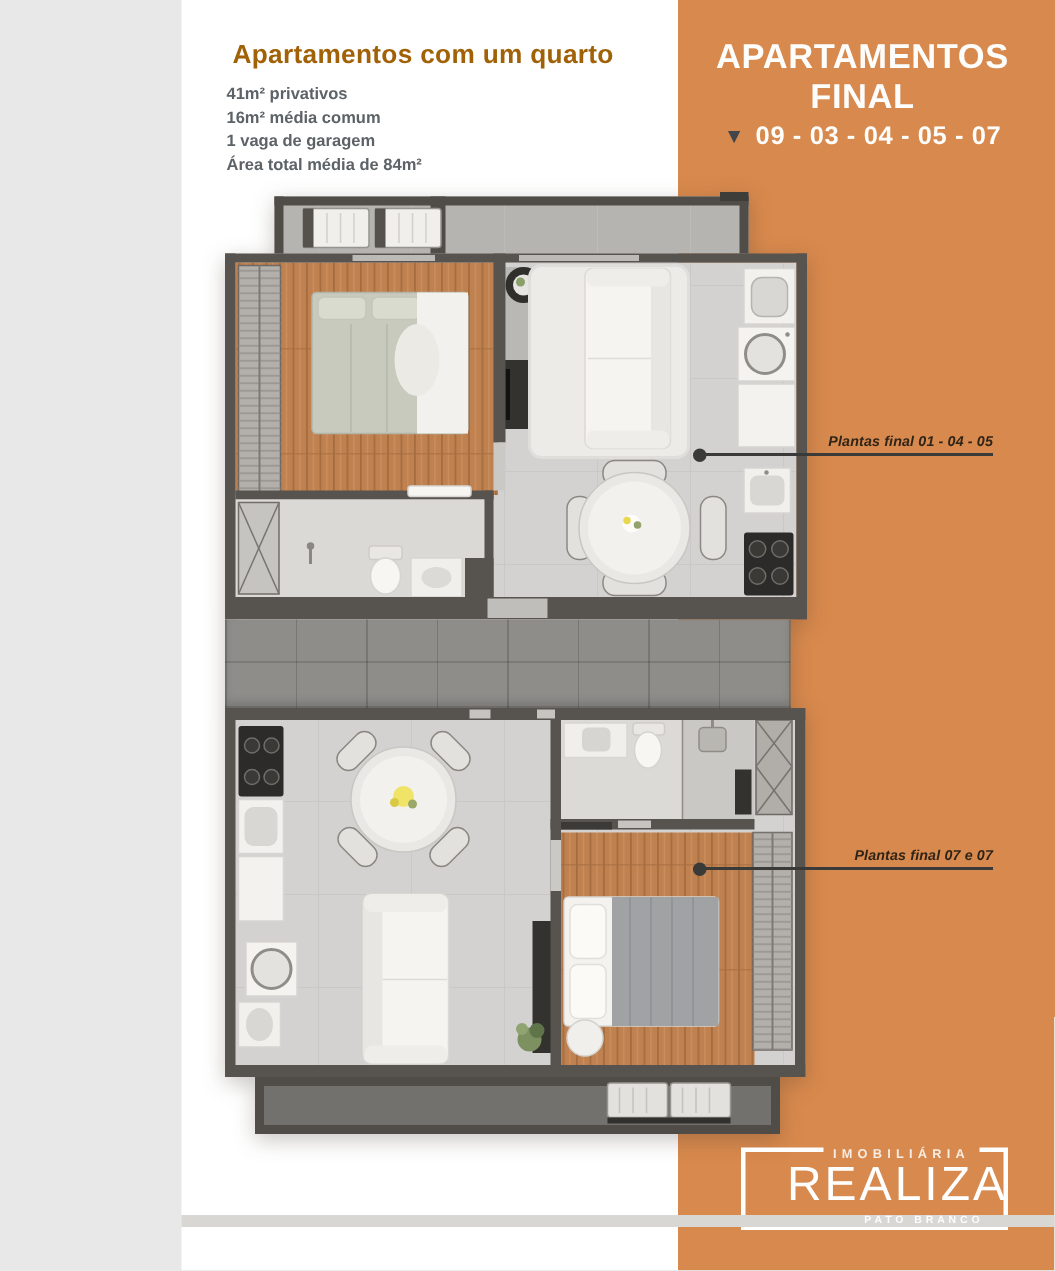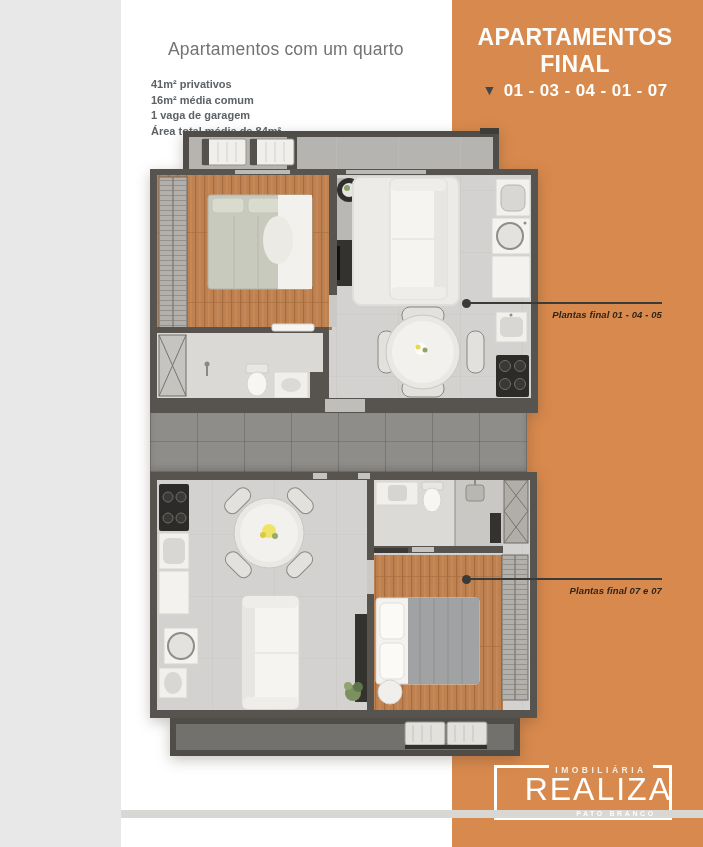--- a/index.html
+++ b/index.html
@@ -4,40 +4,40 @@
 <style>
   html,body{margin:0;padding:0;background:#e8e8e8;}
   .screen{position:relative;width:703px;height:847px;overflow:hidden;background:#e8e8e8;
           font-family:"Liberation Sans","DejaVu Sans",sans-serif;}
   .abs{position:absolute;}
   .card{left:121px;top:0;width:582px;height:811px;background:#ffffff;z-index:0;}
   .card2{left:121px;top:818px;width:582px;height:29px;background:#ffffff;z-index:0;}
   .orange-band{left:452px;top:0;width:251px;height:847px;background:#d8894d;z-index:1;}
   
   .header{left:151px;top:22px;width:300px;z-index:2;color:#565c61;}
-  .header h1{margin:17px;font-size:17.5px;font-weight:normal;letter-spacing:.2px;color:#737373;}
+  .header h1{margin:4px;font-size:17.5px;font-weight:bold;letter-spacing:.2px;color:#a16207;}
   .header .details{margin-top:9px;font-size:11px;font-weight:bold;line-height:15.5px;color:#5c6266;}
   
   .banner{left:452px;top:24px;width:246px;z-index:2;text-align:center;color:#fdfdfc;}
   .banner .l1{font-size:23px;font-weight:bold;letter-spacing:.4px;}
   .banner .l2{margin-top:3px;font-size:17px;font-weight:bold;letter-spacing:.4px;}
   .banner .tri{color:#42464b;font-size:14px;margin-right:7px;position:relative;top:-1px;}
   
   .building{left:150px;top:128px;width:388px;height:634px;z-index:2;
             filter:drop-shadow(0 4px 7px rgba(60,50,40,.28));}
   .plan{position:absolute;left:0;}
   .corridor{position:absolute;left:0;top:285px;width:377px;height:59px;background:#8f8d8a;
     background-image:repeating-linear-gradient(90deg,rgba(40,38,35,.22) 0 1px,transparent 1px 47px),
                      repeating-linear-gradient(0deg,rgba(40,38,35,.18) 0 1px,transparent 1px 30px);
     box-shadow:inset 0 -4px 6px rgba(0,0,0,.15);}
   
   .dot{width:9px;height:9px;border-radius:50%;background:#3a3a38;z-index:3;}
   .lead{height:2px;background:#3a3a38;z-index:3;}
   .plabel{z-index:3;font-size:9.5px;font-style:italic;font-weight:bold;color:#2f2418;
-          text-align:right;letter-spacing:.1px;margin-top:20px;}
+          text-align:right;letter-spacing:.1px;}
   
   .logo-frame{left:494px;top:765px;width:178px;height:55px;border:3px solid #ffffff;z-index:2;box-sizing:border-box;}
   .logo-imob{left:512px;top:759px;width:178px;text-align:center;z-index:3;}
   .logo-imob span{background:#d8894d;padding:0 6px;font-size:8.5px;font-weight:bold;
                   letter-spacing:3.5px;color:#f7ede2;}
   .logo-name{left:494px;top:771px;width:178px;text-align:right;z-index:3;color:#ffffff;
              font-size:32px;font-weight:normal;letter-spacing:2px;}
   .divider{left:121px;top:810px;width:582px;height:8px;background:#d8d7d4;z-index:4;}
   .logo-pb{left:560px;top:810px;width:112px;text-align:center;z-index:5;font-size:7px;
            font-weight:bold;letter-spacing:2.6px;color:rgba(255,255,255,.92);}
@@ -57,21 +57,21 @@
       <div>41m² privativos</div>
       <div>16m² média comum</div>
       <div>1 vaga de garagem</div>
       <div>Área total média de 84m²</div>
     </div>
   </div>
 
   <div class="abs banner">
     <div class="l1">APARTAMENTOS FINAL</div>
     <div class="l2">
-      <span class="tri">▼</span><span>01 - 03 - 04 - 01 - 07</span>
+      <span class="tri">▼</span><span>09 - 03 - 04 - 05 - 07</span>
     </div>
   </div>
 
   <div class="abs building">
 
     <svg class="plan" style="top:0" width="388" height="285" viewBox="0 0 388 285">
       <defs>
         <pattern id="tl1" width="62" height="62" patternUnits="userSpaceOnUse">
           <path d="M62 0H0V62" fill="none" stroke="#c6c5c2" stroke-width="1.2"></path>
         </pattern>

